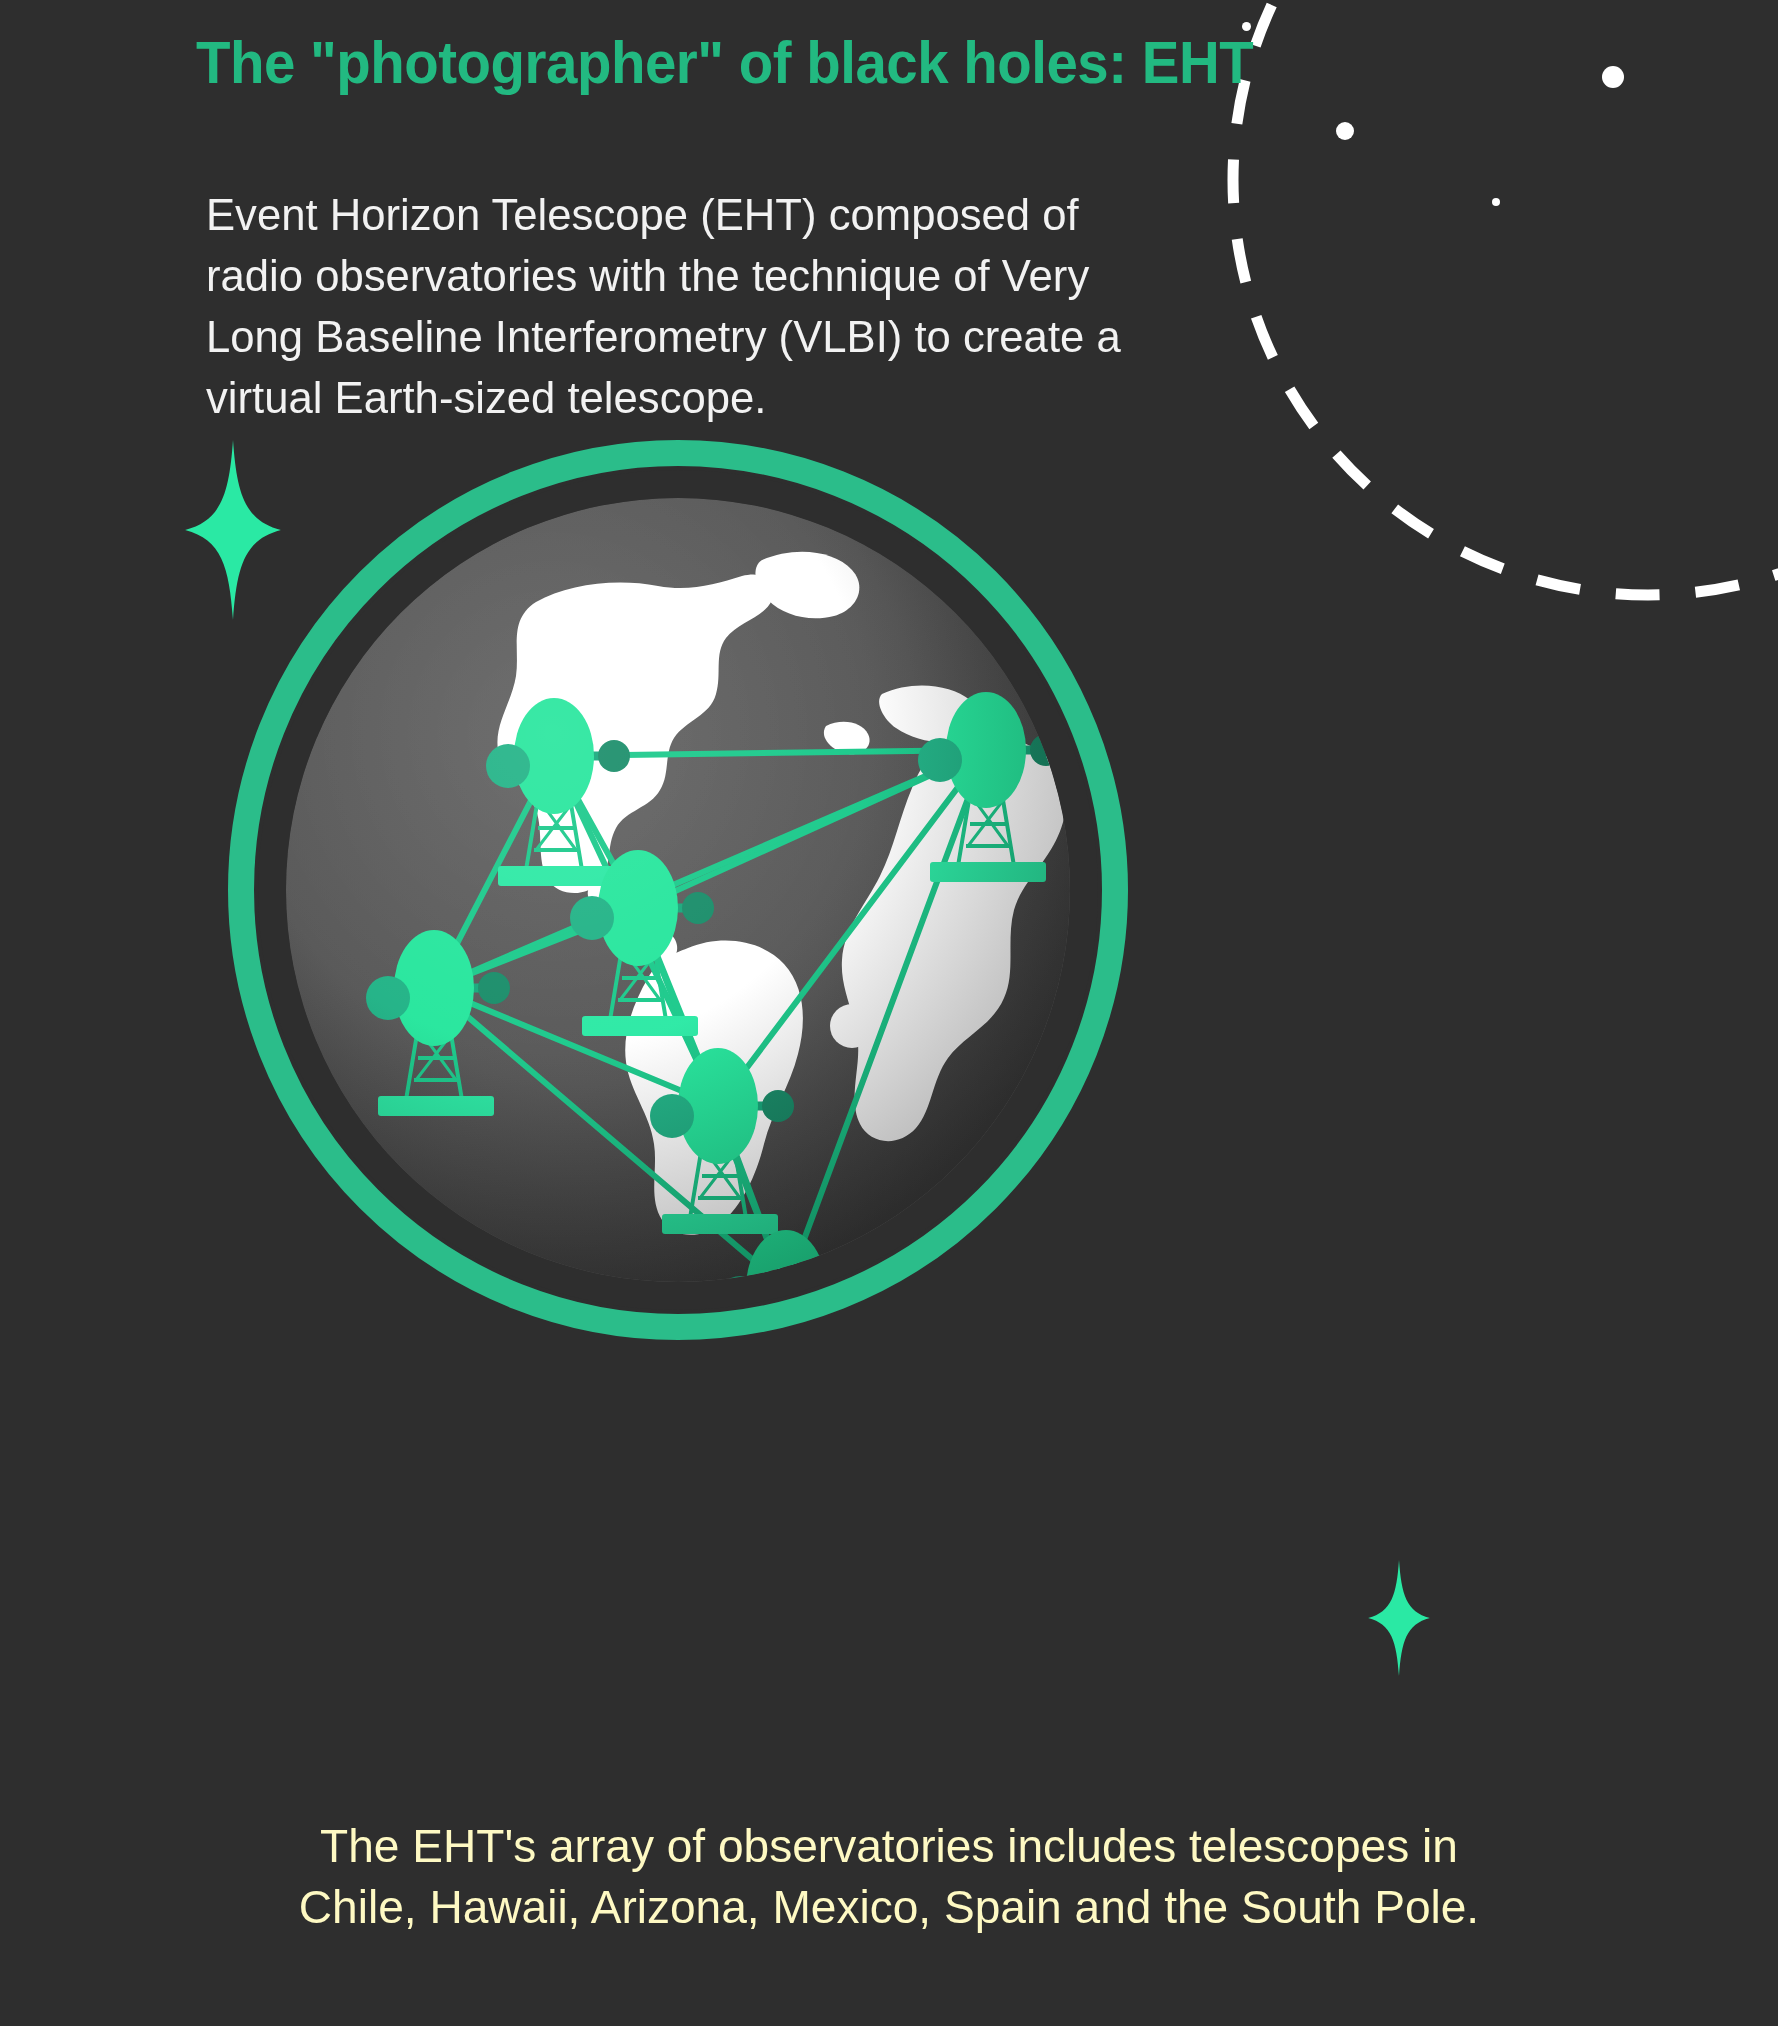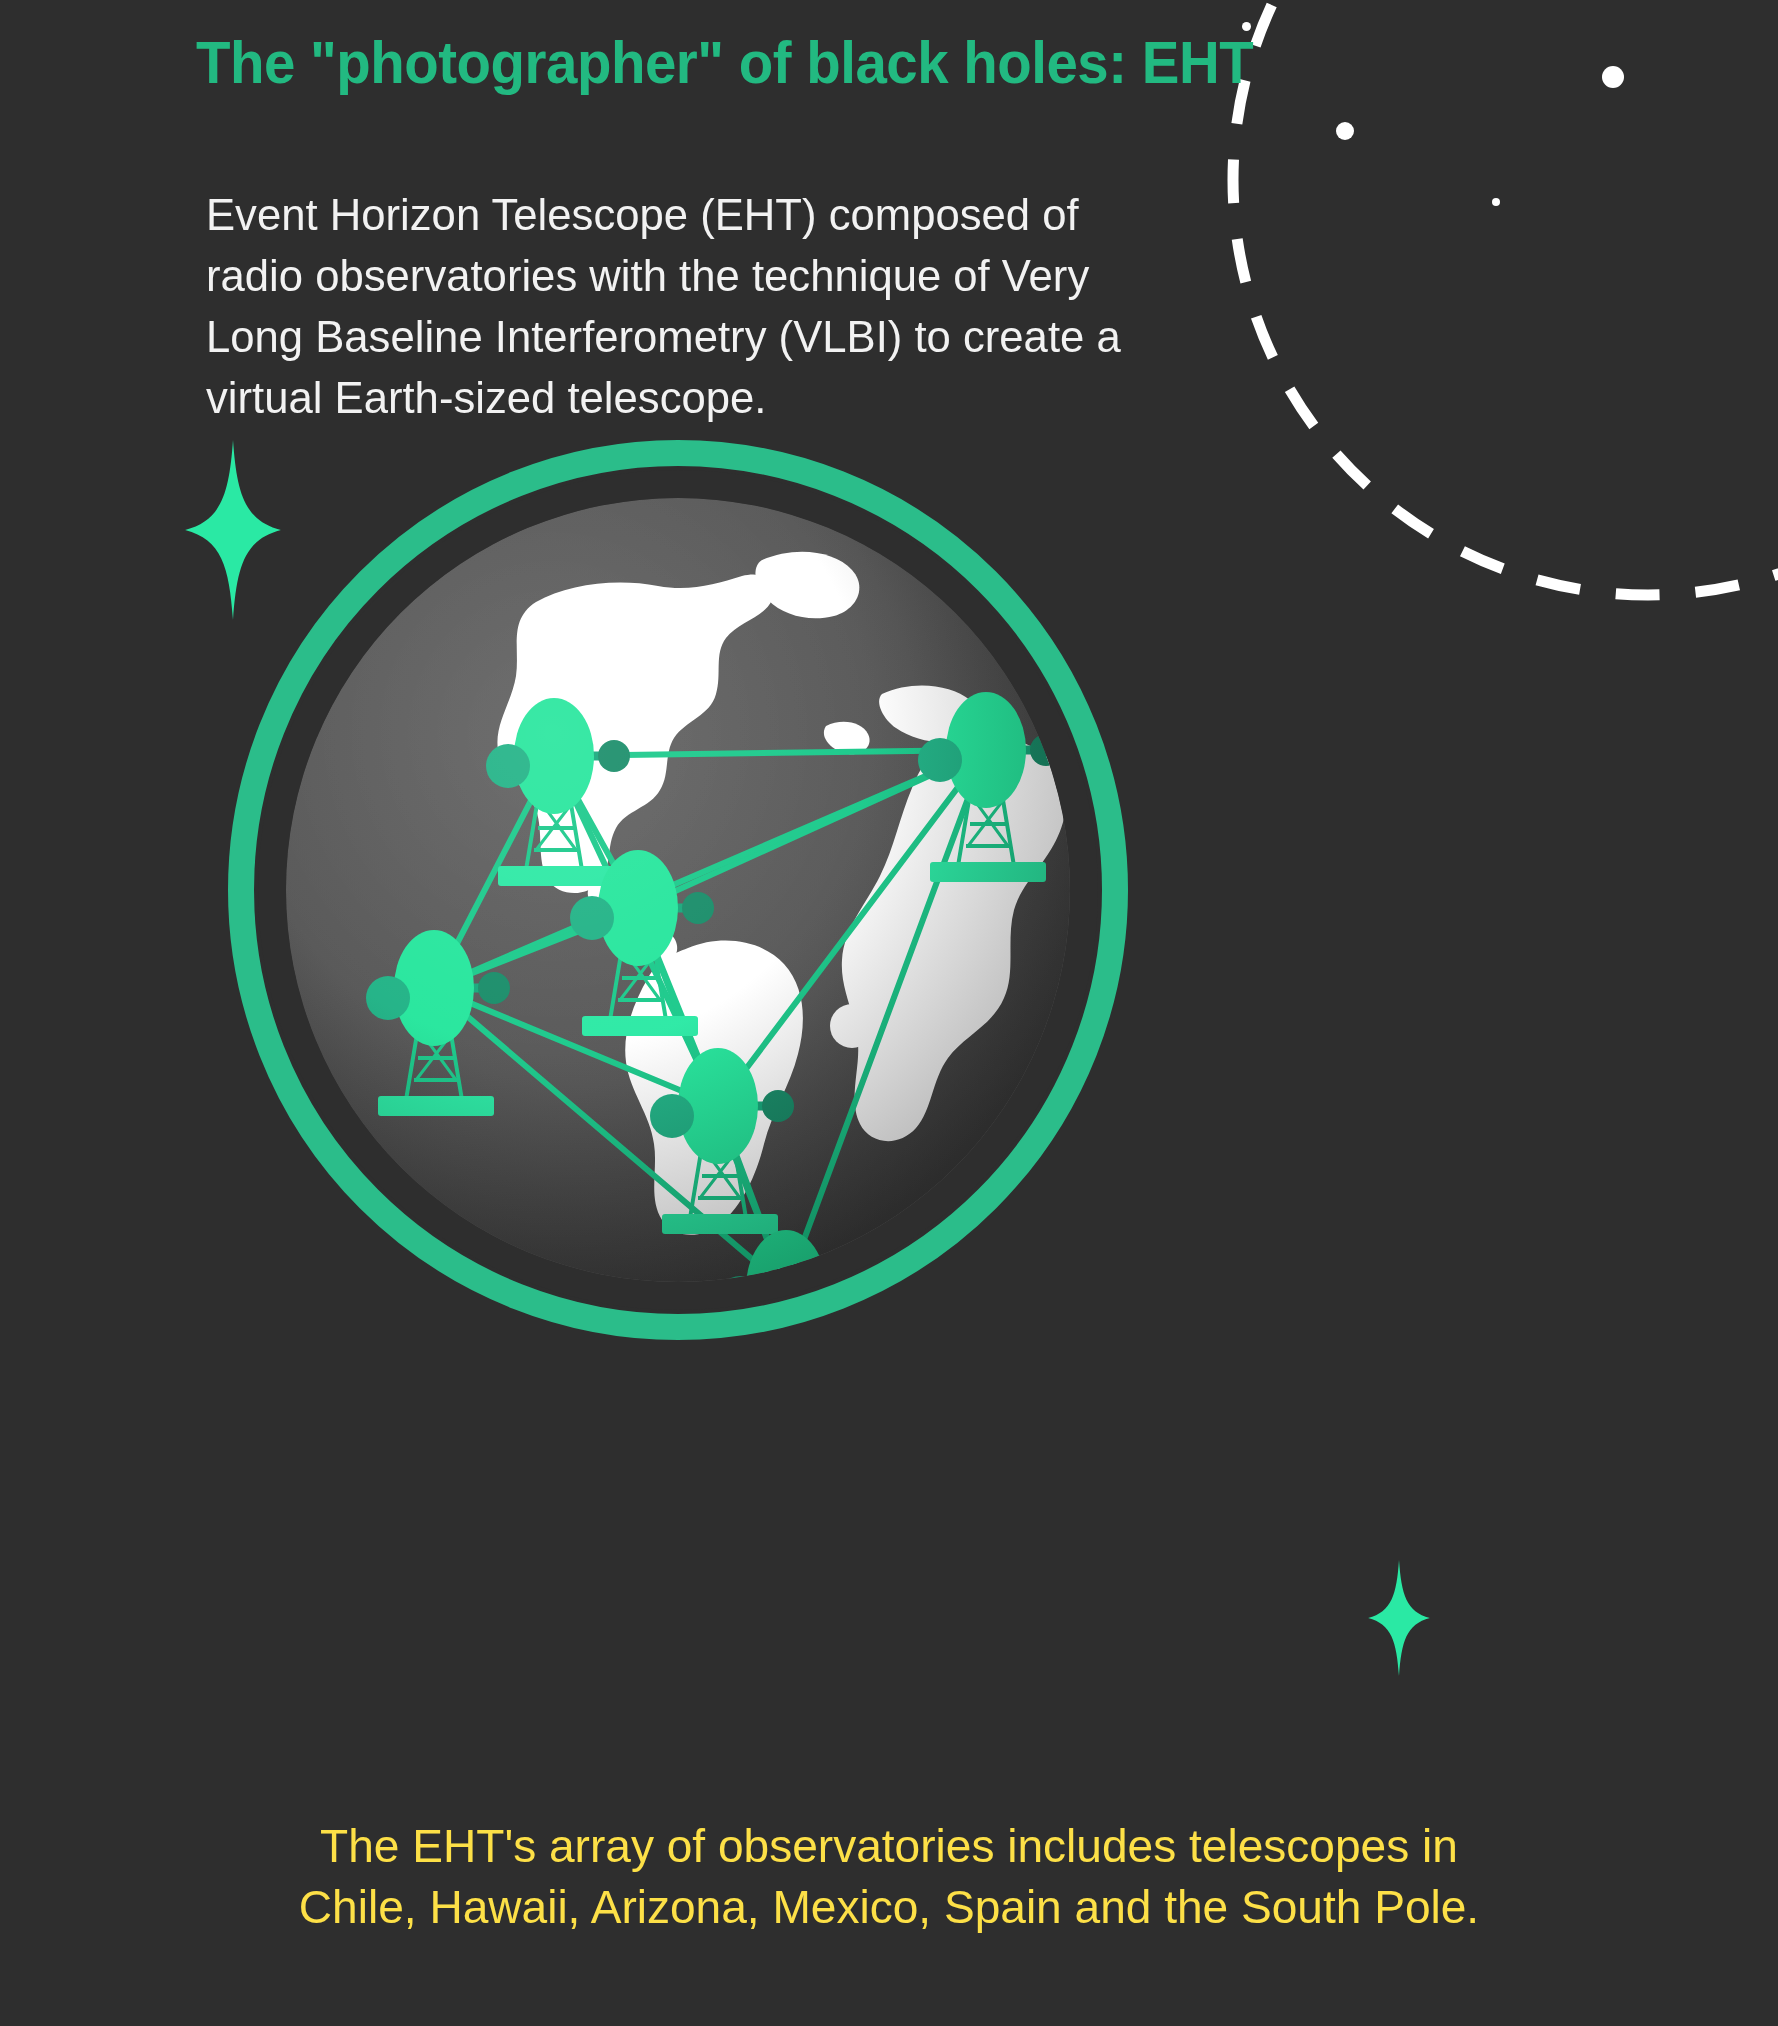--- a/index.html
+++ b/index.html
@@ -111,21 +111,21 @@
 
   
   .caption {
     position: absolute;
     left: 0;
     right: 0;
     top: 1815px;
     text-align: center;
     font-size: 47px;
     line-height: 1.30;
-    color: #fde047;
+    color: #fef9c3;
     font-family: "Liberation Sans Narrow", "Liberation Sans", sans-serif;
     font-weight: 400;
   }
   .caption .cap-line { display: block; transform: scaleX(0.98); }
 </style>
 </head>
 <body>
 
 <div class="stage">
 

